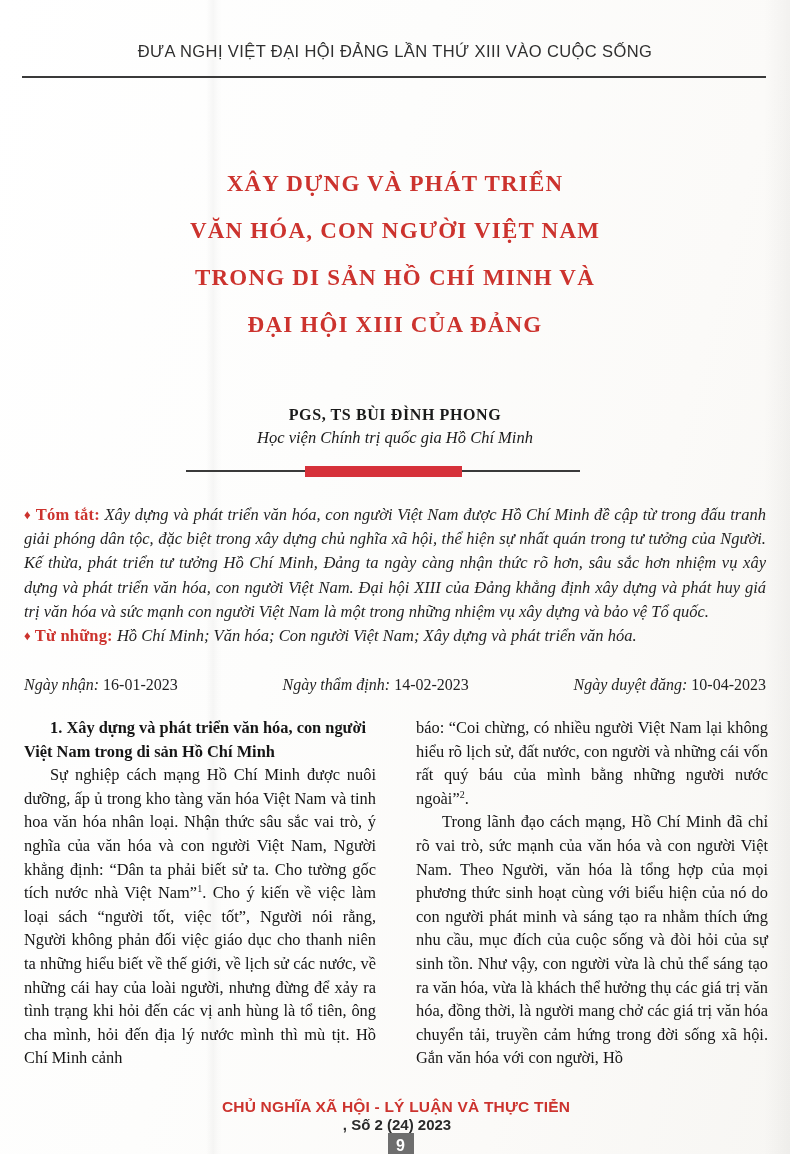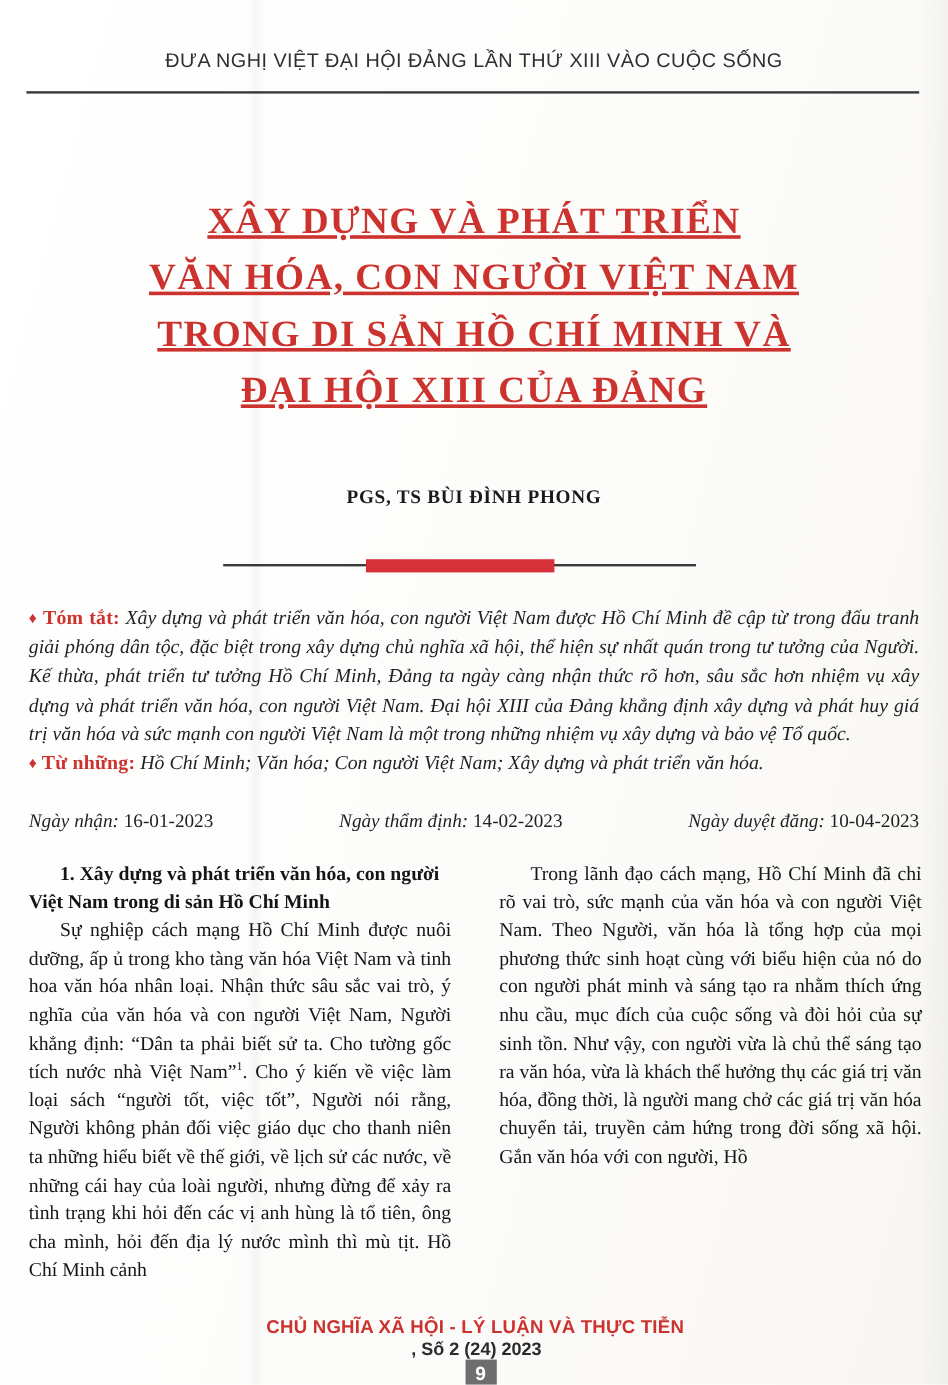--- a/index.html
+++ b/index.html
@@ -73,26 +73,25 @@
   .title-block {
     position: absolute;
     left: 35px;
     top: 160px;
     width: 720px;
     text-align: center;
   }
   .title-line {
     font-family: "Liberation Serif", "DejaVu Serif", serif;
     font-weight: bold;
-    font-size: 31px;
+    font-size: 23px;
     line-height: 47px;
     letter-spacing: 1.2px;
     color: #cc332e;
     white-space: nowrap;
-    text-decoration: underline;
   }
 
   
   .author-block {
     position: absolute;
     left: 35px;
     top: 406px;
     width: 720px;
     text-align: center;
   }
@@ -253,20 +252,21 @@
 
   <div class="title-block">
     <div class="title-line">XÂY DỰNG VÀ PHÁT TRIỂN</div>
     <div class="title-line">VĂN HÓA, CON NGƯỜI VIỆT NAM</div>
     <div class="title-line">TRONG DI SẢN HỒ CHÍ MINH VÀ</div>
     <div class="title-line">ĐẠI HỘI XIII CỦA ĐẢNG</div>
   </div>
 
   <div class="author-block">
     <div class="author-name">PGS, TS BÙI ĐÌNH PHONG</div>
+    <div class="author-affil">Học viện Chính trị quốc gia Hồ Chí Minh</div>
   </div>
 
   <div class="divider"></div>
   <div class="divider-red"></div>
 
   <div class="abstract">
     <p><span class="diamond">♦</span> <span class="lead">Tóm tắt:</span><span> Xây dựng và phát triển văn hóa, con người Việt Nam được Hồ Chí Minh đề cập từ trong đấu tranh giải phóng dân tộc, đặc biệt trong xây dựng chủ nghĩa xã hội, thể hiện sự nhất quán trong tư tưởng của Người. Kế thừa, phát triển tư tưởng Hồ Chí Minh, Đảng ta ngày càng nhận thức rõ hơn, sâu sắc hơn nhiệm vụ xây dựng và phát triển văn hóa, con người Việt Nam. Đại hội XIII của Đảng khẳng định xây dựng và phát huy giá trị văn hóa và sức mạnh con người Việt Nam là một trong những nhiệm vụ xây dựng và bảo vệ Tổ quốc.</span></p>
     <p class="keywords"><span class="diamond">♦</span> <span class="lead">Từ những:</span><span> Hồ Chí Minh; Văn hóa; Con người Việt Nam; Xây dựng và phát triển văn hóa.</span></p>
   </div>
 
@@ -277,20 +277,21 @@
   </div>
 
   <div class="columns">
 
     <div class="col">
       <p class="section-head">1. Xây dựng và phát triển văn hóa, con người Việt Nam trong di sản Hồ Chí Minh</p>
       <p><span>Sự nghiệp cách mạng Hồ Chí Minh được nuôi dưỡng, ấp ủ trong kho tàng văn hóa Việt Nam và tinh hoa văn hóa nhân loại. Nhận thức sâu sắc vai trò, ý nghĩa của văn hóa và con người Việt Nam, Người khẳng định: “Dân ta phải biết sử ta. Cho tường gốc tích nước nhà Việt Nam”</span><sup>1</sup><span>. Cho ý kiến về việc làm loại sách “người tốt, việc tốt”, Người nói rằng, Người không phản đối việc giáo dục cho thanh niên ta những hiểu biết về thế giới, về lịch sử các nước, về những cái hay của loài người, nhưng đừng để xảy ra tình trạng khi hỏi đến các vị anh hùng là tổ tiên, ông cha mình, hỏi đến địa lý nước mình thì mù tịt. Hồ Chí Minh cảnh</span></p>
     </div>
 
     <div class="col">
+      <p style="text-indent:0"><span>báo: “Coi chừng, có nhiều người Việt Nam lại không hiểu rõ lịch sử, đất nước, con người và những cái vốn rất quý báu của mình bằng những người nước ngoài”</span><sup>2</sup><span>.</span></p>
       <p>Trong lãnh đạo cách mạng, Hồ Chí Minh đã chỉ rõ vai trò, sức mạnh của văn hóa và con người Việt Nam. Theo Người, văn hóa là tổng hợp của mọi phương thức sinh hoạt cùng với biểu hiện của nó do con người phát minh và sáng tạo ra nhằm thích ứng nhu cầu, mục đích của cuộc sống và đòi hỏi của sự sinh tồn. Như vậy, con người vừa là chủ thể sáng tạo ra văn hóa, vừa là khách thể hưởng thụ các giá trị văn hóa, đồng thời, là người mang chở các giá trị văn hóa chuyển tải, truyền cảm hứng trong đời sống xã hội. Gắn văn hóa với con người, Hồ</p>
     </div>
 
   </div>
 
   <div class="footer">
     <span class="footer-journal">CHỦ NGHĨA XÃ HỘI - LÝ LUẬN VÀ THỰC TIỄN</span>
     <span class="footer-issue">, Số 2 (24) 2023</span>
     <span class="page-number">9</span>
   </div>

